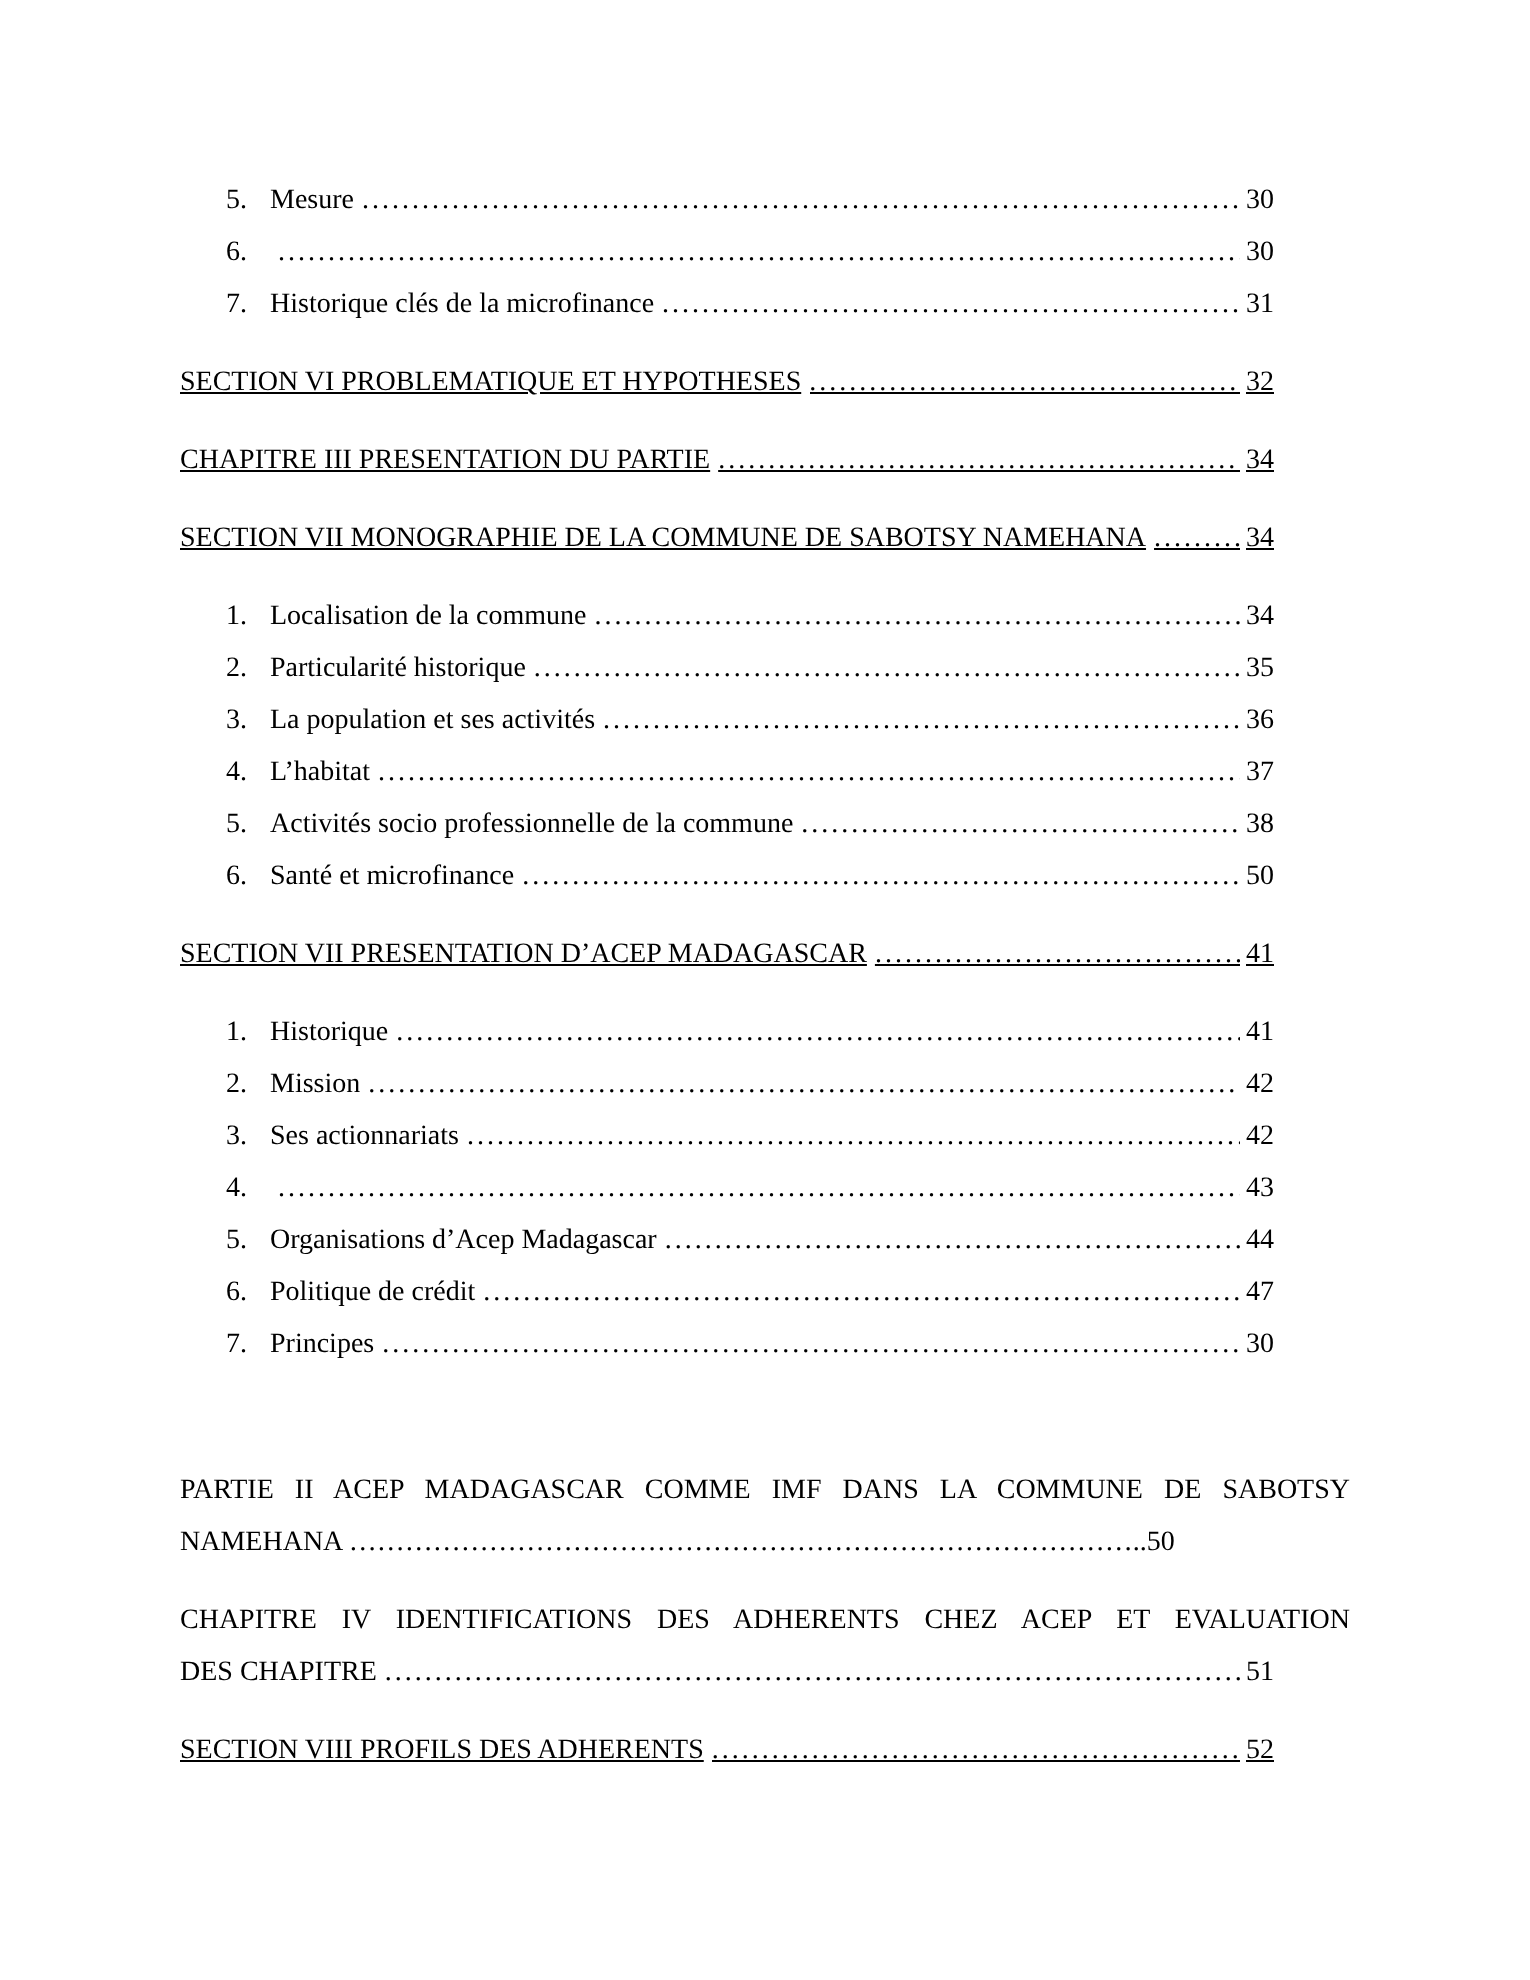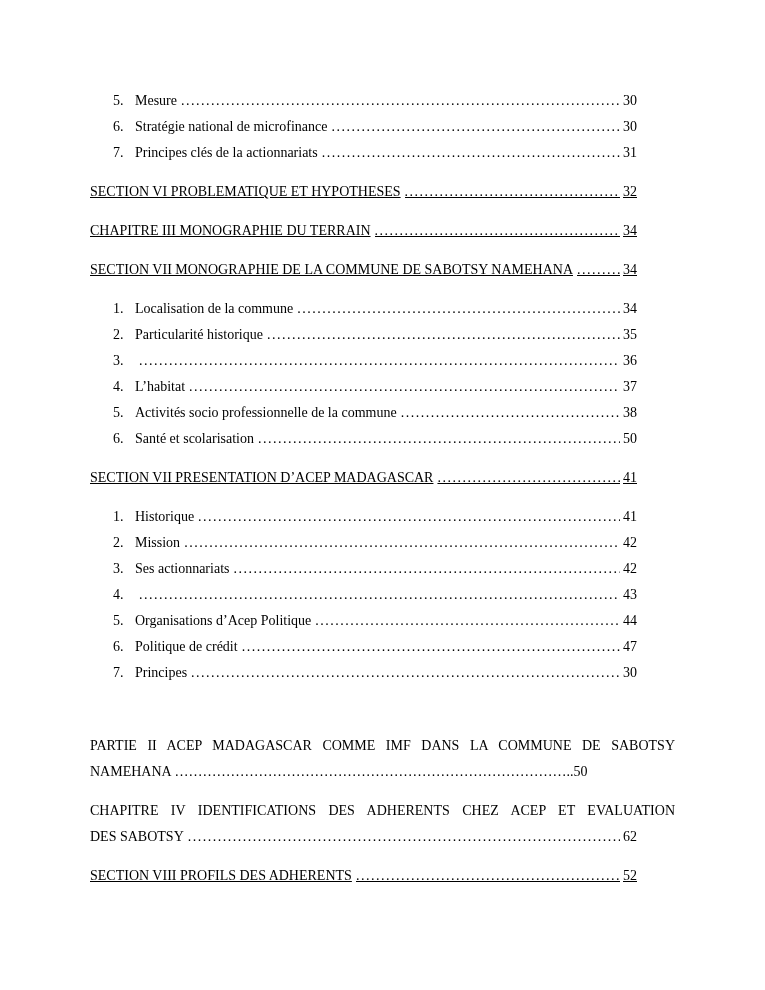--- a/index.html
+++ b/index.html
@@ -50,37 +50,36 @@
 <div class="page">
   <main>
       <div class="row withpage item">
         <span class="num">5.</span>
         <span class="label">Mesure</span>
         <span class="leader">....................................................................................................................................................................................................................................................................</span>
         <span class="pg">30</span>
       </div>
       <div class="row withpage item">
         <span class="num">6.</span>
-        <span class="label">Stratégie national de microfinance</span>
         <span class="leader">....................................................................................................................................................................................................................................................................</span>
         <span class="pg">30</span>
       </div>
       <div class="row withpage item">
         <span class="num">7.</span>
-        <span class="label">Principes clés de la actionnariats</span>
+        <span class="label">Historique clés de la microfinance</span>
         <span class="leader">....................................................................................................................................................................................................................................................................</span>
         <span class="pg">31</span>
       </div>
       <div class="row withpage heading">
         <span class="label">SECTION VI PROBLEMATIQUE ET HYPOTHESES</span>
         <span class="leader">....................................................................................................................................................................................................................................................................</span>
         <span class="pg">32</span>
       </div>
       <div class="row withpage heading">
-        <span class="label">CHAPITRE III MONOGRAPHIE DU TERRAIN</span>
+        <span class="label">CHAPITRE III PRESENTATION DU PARTIE</span>
         <span class="leader">....................................................................................................................................................................................................................................................................</span>
         <span class="pg">34</span>
       </div>
       <div class="row withpage heading">
         <span class="label">SECTION VII MONOGRAPHIE DE LA COMMUNE DE SABOTSY NAMEHANA</span>
         <span class="leader">....................................................................................................................................................................................................................................................................</span>
         <span class="pg">34</span>
       </div>
       <div class="row withpage item">
         <span class="num">1.</span>
@@ -89,38 +88,39 @@
         <span class="pg">34</span>
       </div>
       <div class="row withpage item">
         <span class="num">2.</span>
         <span class="label">Particularité historique</span>
         <span class="leader">....................................................................................................................................................................................................................................................................</span>
         <span class="pg">35</span>
       </div>
       <div class="row withpage item">
         <span class="num">3.</span>
+        <span class="label">La population et ses activités</span>
         <span class="leader">....................................................................................................................................................................................................................................................................</span>
         <span class="pg">36</span>
       </div>
       <div class="row withpage item">
         <span class="num">4.</span>
         <span class="label">L’habitat</span>
         <span class="leader">....................................................................................................................................................................................................................................................................</span>
         <span class="pg">37</span>
       </div>
       <div class="row withpage item">
         <span class="num">5.</span>
         <span class="label">Activités socio professionnelle de la commune</span>
         <span class="leader">....................................................................................................................................................................................................................................................................</span>
         <span class="pg">38</span>
       </div>
       <div class="row withpage item">
         <span class="num">6.</span>
-        <span class="label">Santé et scolarisation</span>
+        <span class="label">Santé et microfinance</span>
         <span class="leader">....................................................................................................................................................................................................................................................................</span>
         <span class="pg">50</span>
       </div>
       <div class="row withpage heading">
         <span class="label">SECTION VII PRESENTATION D’ACEP MADAGASCAR</span>
         <span class="leader">....................................................................................................................................................................................................................................................................</span>
         <span class="pg">41</span>
       </div>
       <div class="row withpage item">
         <span class="num">1.</span>
@@ -140,21 +140,21 @@
         <span class="leader">....................................................................................................................................................................................................................................................................</span>
         <span class="pg">42</span>
       </div>
       <div class="row withpage item">
         <span class="num">4.</span>
         <span class="leader">....................................................................................................................................................................................................................................................................</span>
         <span class="pg">43</span>
       </div>
       <div class="row withpage item">
         <span class="num">5.</span>
-        <span class="label">Organisations d’Acep Politique</span>
+        <span class="label">Organisations d’Acep Madagascar</span>
         <span class="leader">....................................................................................................................................................................................................................................................................</span>
         <span class="pg">44</span>
       </div>
       <div class="row withpage item">
         <span class="num">6.</span>
         <span class="label">Politique de crédit</span>
         <span class="leader">....................................................................................................................................................................................................................................................................</span>
         <span class="pg">47</span>
       </div>
       <div class="row withpage item">
@@ -163,23 +163,23 @@
         <span class="leader">....................................................................................................................................................................................................................................................................</span>
         <span class="pg">30</span>
       </div>
       <div class="block2">
         <div class="jline">PARTIE II ACEP MADAGASCAR COMME IMF DANS LA COMMUNE DE SABOTSY</div>
         <div class="pline">NAMEHANA …………………………………………………………………………..50</div>
       </div>
       <div class="heading2">
         <div class="jline">CHAPITRE IV IDENTIFICATIONS DES ADHERENTS CHEZ ACEP ET EVALUATION</div>
         <div class="row withpage">
-          <span class="label">DES SABOTSY</span>
+          <span class="label">DES CHAPITRE</span>
           <span class="leader">....................................................................................................................................................................................................................................................................</span>
-          <span class="pg">62</span>
+          <span class="pg">51</span>
         </div>
       </div>
       <div class="row withpage heading">
         <span class="label">SECTION VIII PROFILS DES ADHERENTS</span>
         <span class="leader">....................................................................................................................................................................................................................................................................</span>
         <span class="pg">52</span>
       </div>
     </main>
 </div>
 

